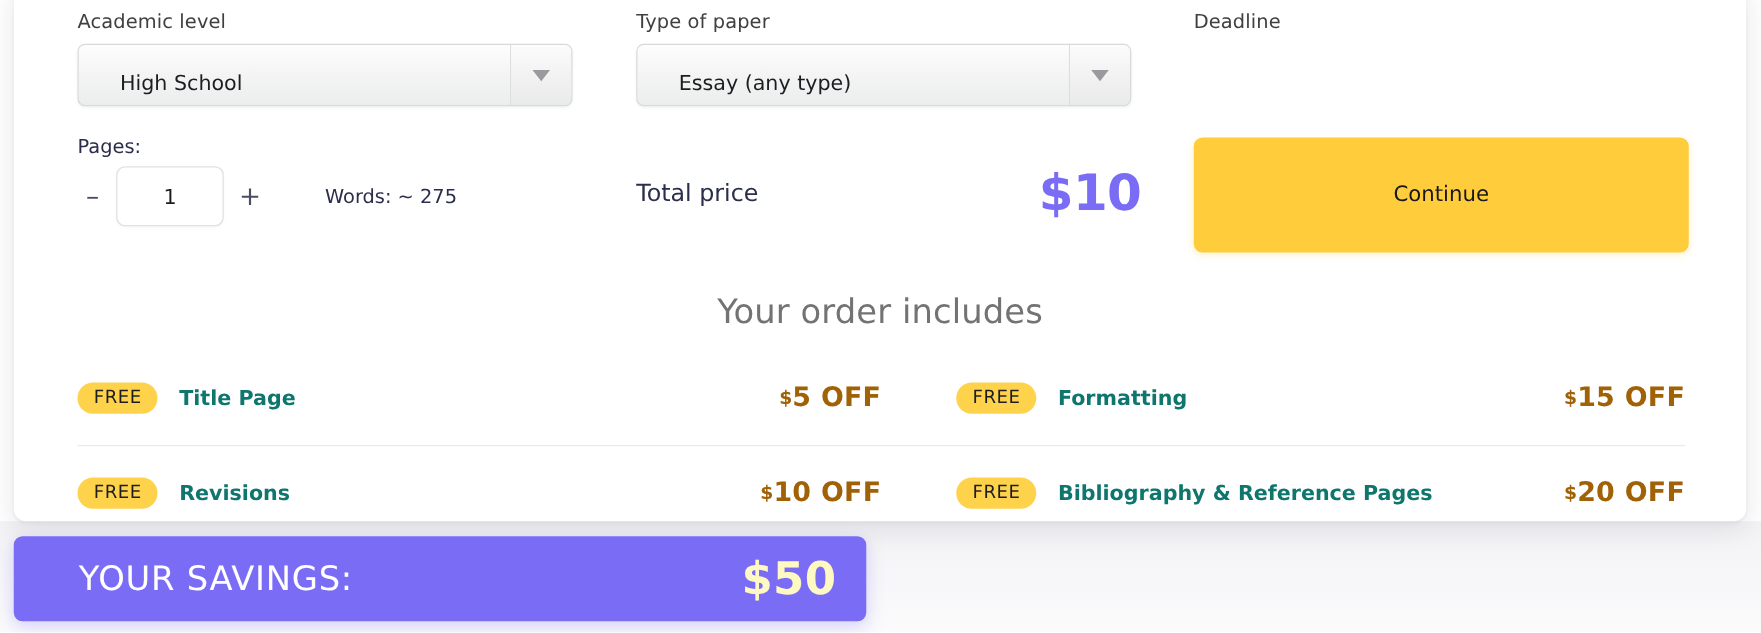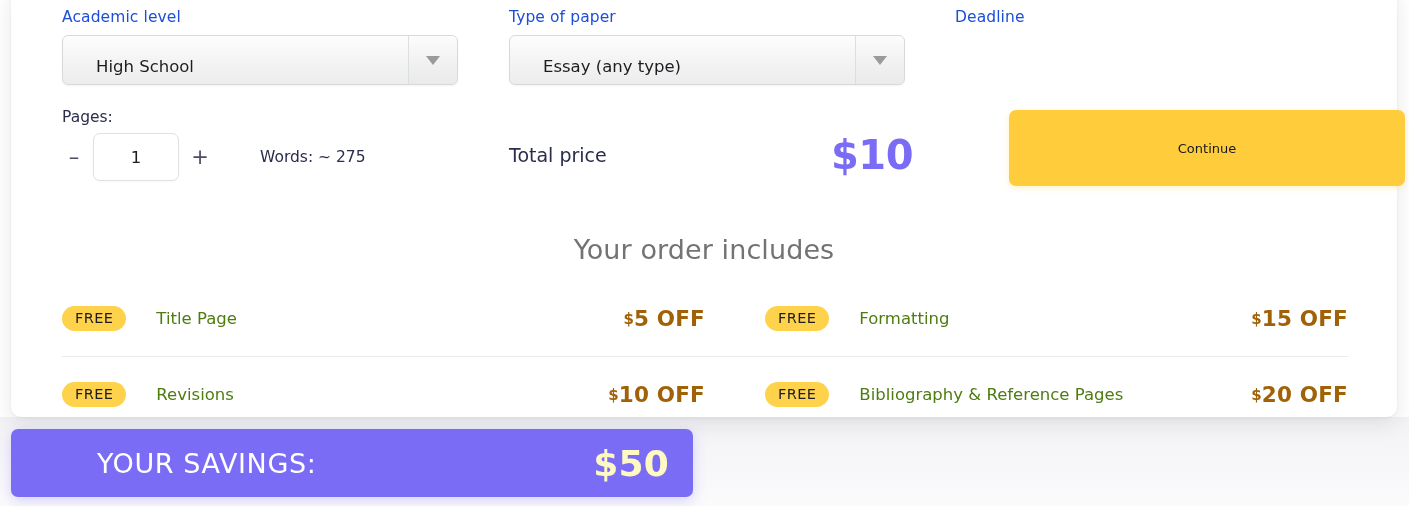--- a/index.html
+++ b/index.html
@@ -58,21 +58,21 @@
     position: absolute;
     top: 0;
     width: 396px;
   }
   .field.f1 { left: 0px; }
   .field.f2 { left: 447px; }
   .field.f3 { left: 893px; }
 
   .field-label {
     font-size: 15.5px;
-    color: #1d4ed8;
+    color: #404040;
     letter-spacing: 0.1px;
     margin-bottom: 9px;
     line-height: 18px;
   }
 
   .select {
     position: relative;
     height: 50px;
     border-radius: 6px;
     border: 1px solid #d7d9dd;
@@ -180,28 +180,28 @@
   .price-amount {
     font-size: 40px;
     font-weight: bold;
     color: #7a6cf4;
     letter-spacing: -0.5px;
     line-height: 1;
   }
 
   .continue-btn {
     position: absolute;
-    left: 998px;
+    left: 944px;
     top: 2px;
     width: 396px;
-    height: 76px;
+    height: 92px;
     background: #ffcd3c;
     border: none;
     border-radius: 7px;
-    font-size: 13px;
+    font-size: 17px;
     color: #17171c;
     font-family: "DejaVu Sans", "Liberation Sans", sans-serif;
     cursor: pointer;
     box-shadow: 0 2px 6px rgba(255, 205, 60, 0.28);
   }
 
   
   .includes-title {
     position: absolute;
     left: 0;
@@ -236,24 +236,25 @@
     background: #ffd24c;
     color: #1d1d21;
     font-size: 14.5px;
     letter-spacing: 0.4px;
     border-radius: 13px;
     padding: 5px 13px 6px 13px;
     line-height: 1;
     white-space: nowrap;
   }
   .offer-name {
-    margin-left: 30px;
+    margin-left: 17px;
     font-size: 16.5px;
-    color: #4d7c0f;
-    white-space: nowrap;
+    color: #0f766e;
+    white-space: nowrap;
+    font-weight: bold;
   }
   .offer-off {
     margin-left: auto;
     color: #a16207;
     font-weight: bold;
     white-space: nowrap;
   }
   .offer-off .cur {
     font-size: 15px;
     vertical-align: 2px;
@@ -279,21 +280,20 @@
     align-items: center;
     justify-content: space-between;
     padding: 0 24px 0 52px;
     box-sizing: border-box;
     box-shadow: 0 4px 14px rgba(122, 108, 244, 0.28);
   }
   .savings-label {
     color: #ffffff;
     font-size: 27px;
     letter-spacing: 0.6px;
-    margin-left: 34px;
   }
   .savings-amount {
     color: #fef9c3;
     font-size: 36px;
     font-weight: bold;
     letter-spacing: 0.2px;
   }
 </style>
 </head>
 <body>

